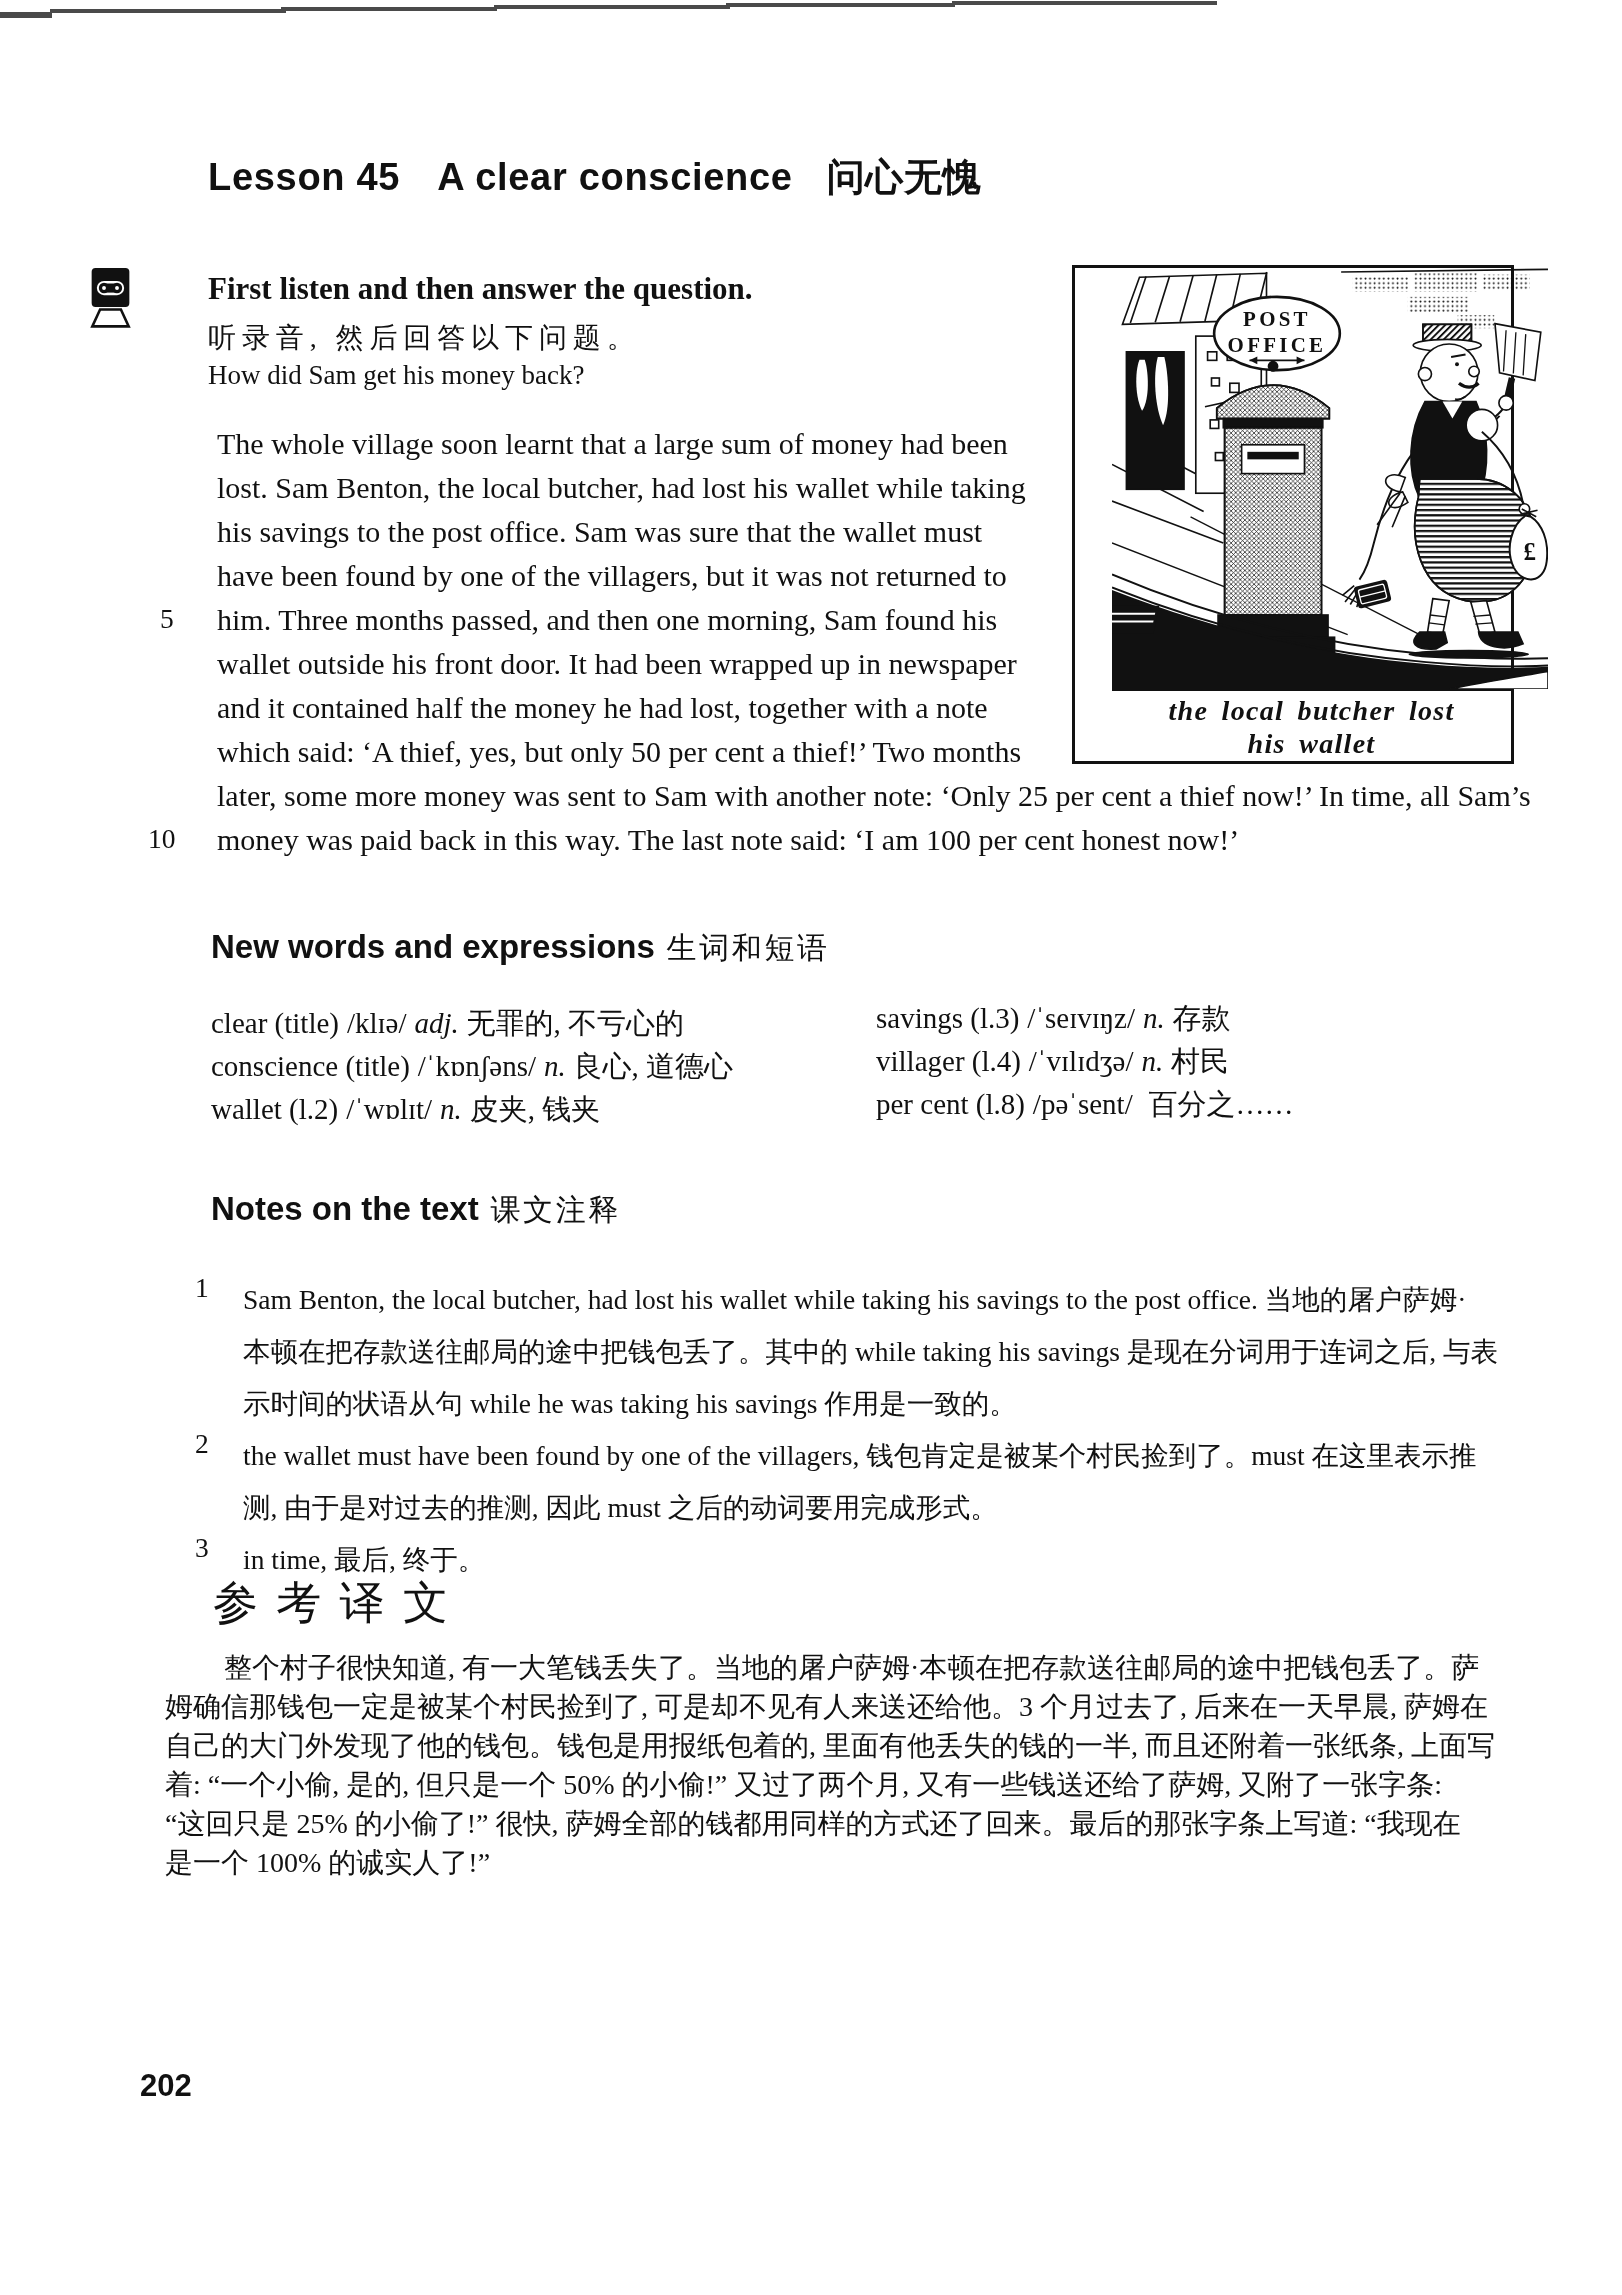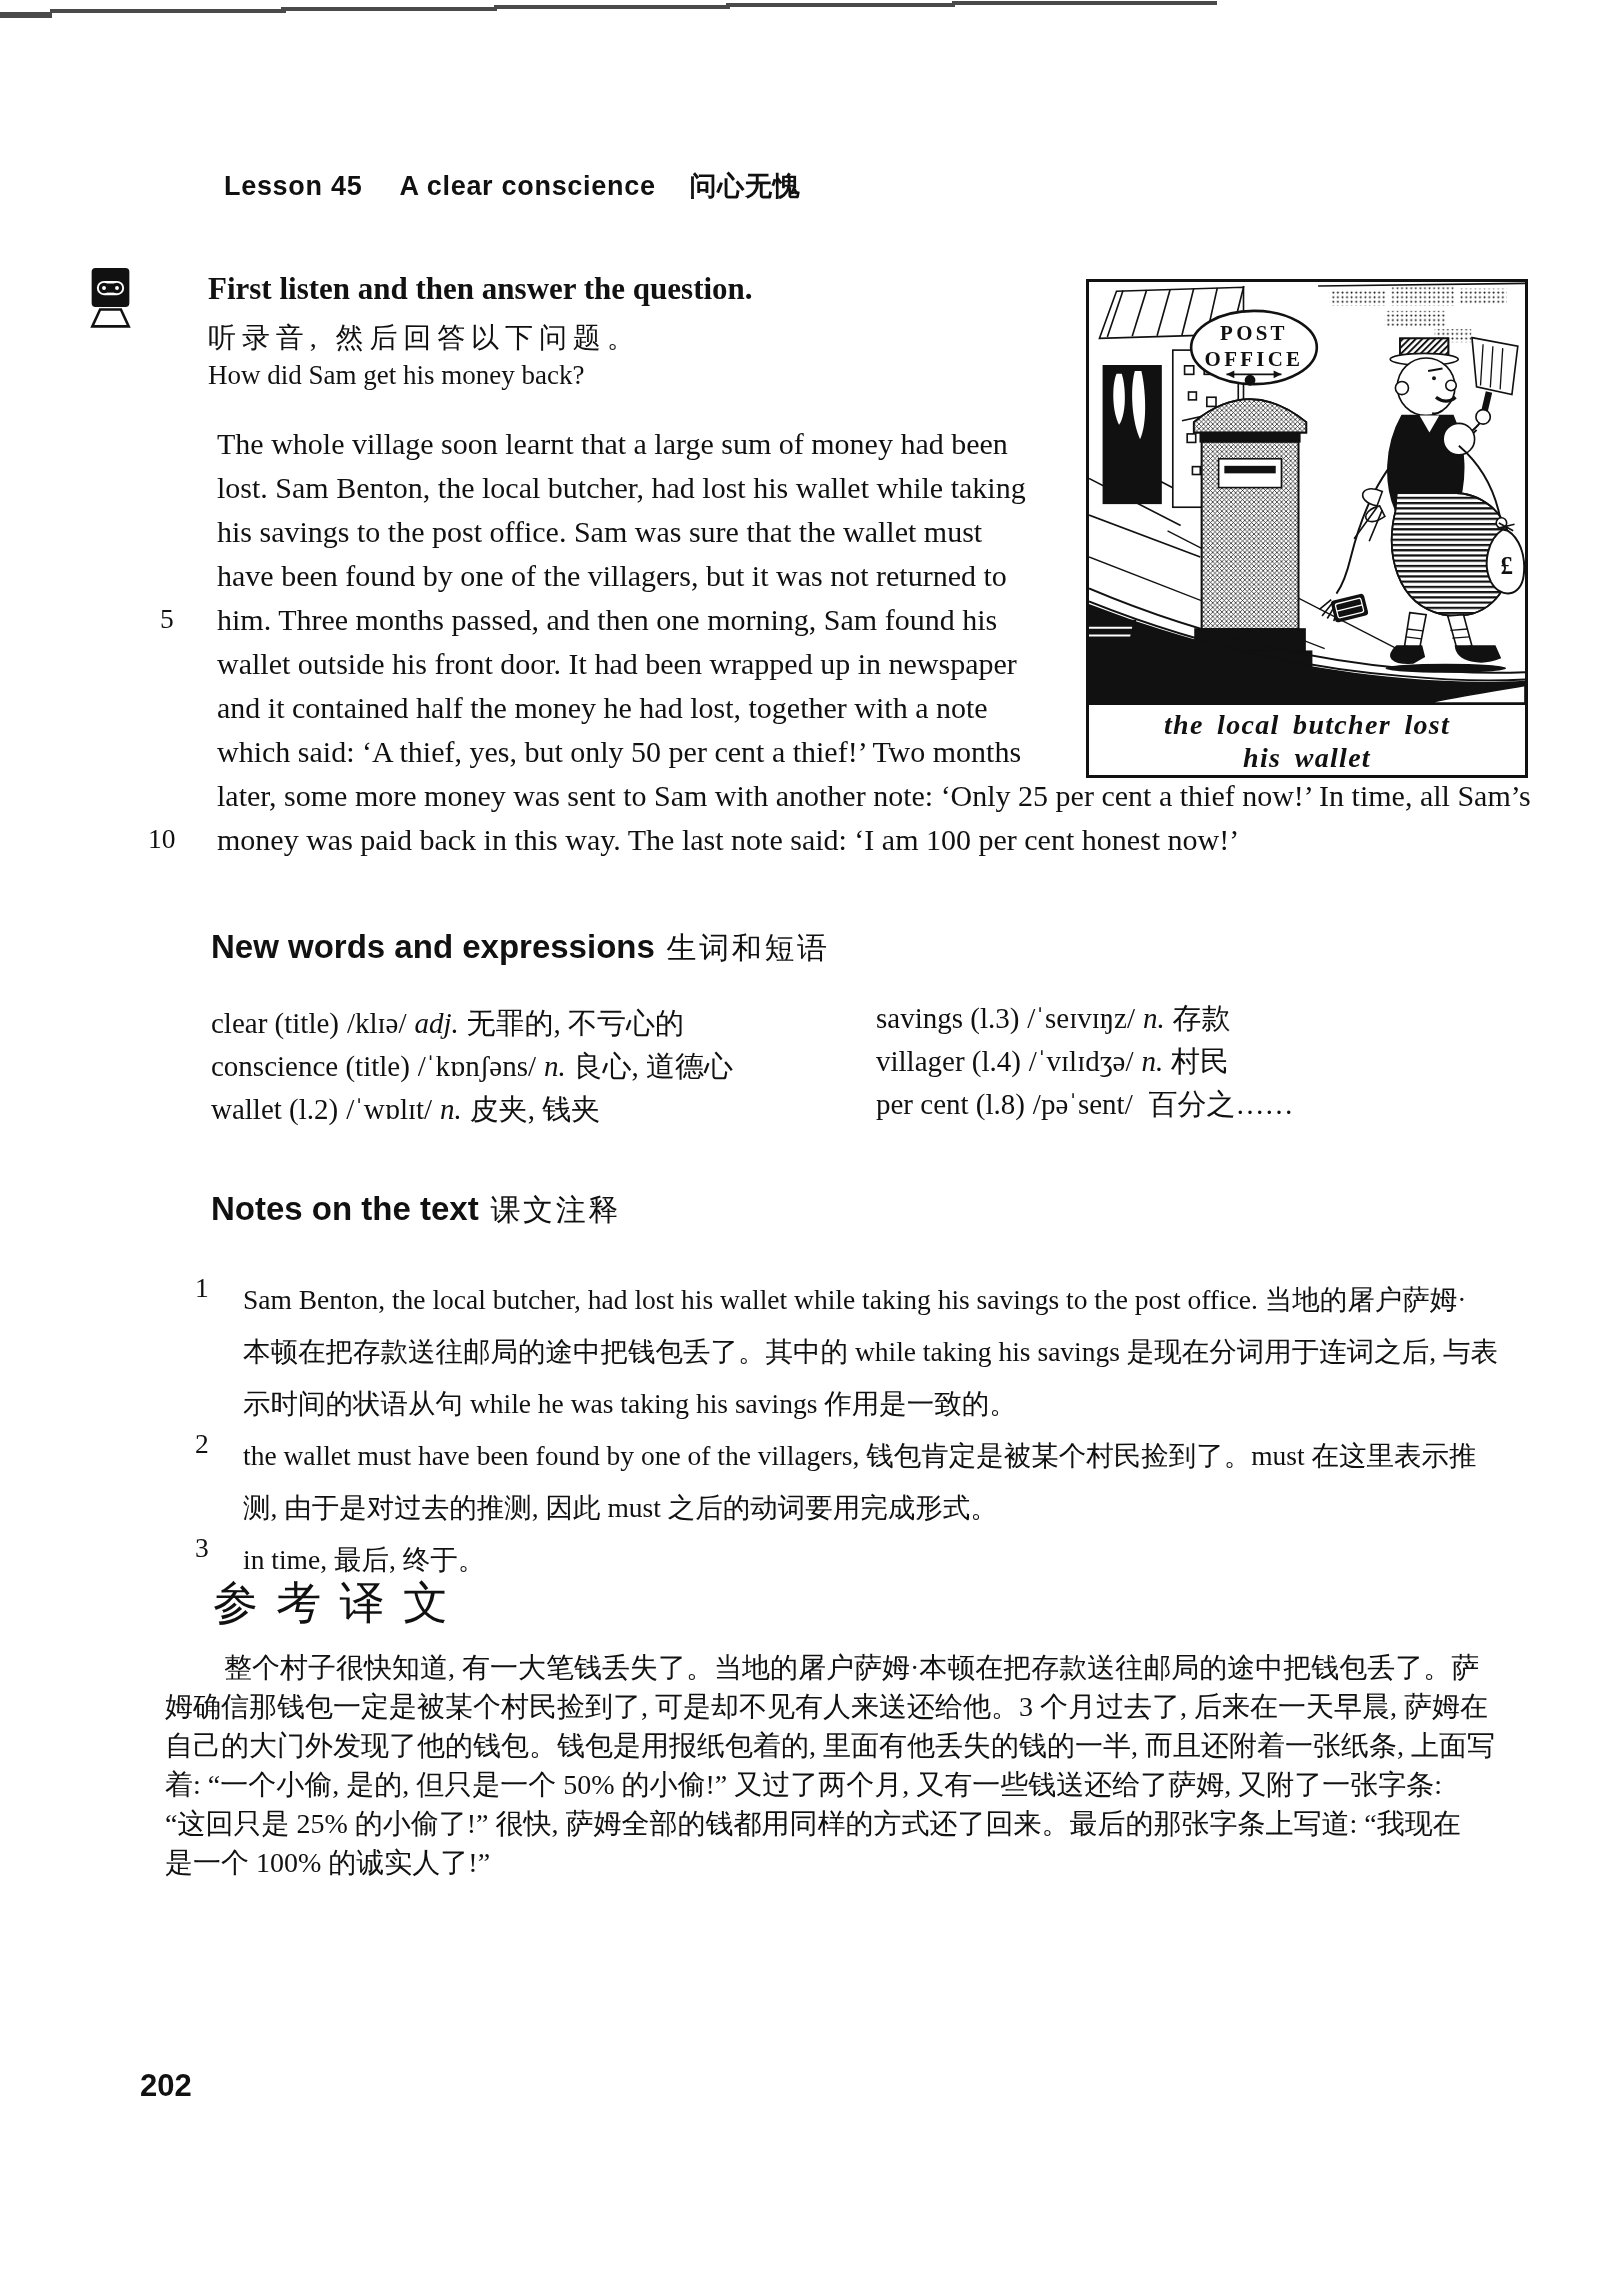--- a/index.html
+++ b/index.html
@@ -3,23 +3,23 @@
 <meta charset="utf-8">
 <style>
   html,body{margin:0;padding:0;background:#e8e8e8;}
   .page{
     position:relative; width:1622px; height:2295px; background:#ffffff;
     font-family:"Liberation Serif","DejaVu Serif",serif; color:#111;
     overflow:hidden;
   }
   .seg{position:absolute;background:#4a4a4a;}
   .title{
-    position:absolute; left:208px; top:152px; margin:16px;
+    position:absolute; left:208px; top:152px; margin:0;
     font-family:"Liberation Sans","DejaVu Sans",sans-serif;
-    font-size:27px; font-weight:bold; letter-spacing:0.7px; white-space:nowrap;
+    font-size:38px; font-weight:bold; letter-spacing:0.7px; white-space:nowrap;
   }
   .title .t-en{margin-left:37px;}
   .title .t-cn{margin-left:34px; font-weight:bold;}
   .cassette{position:absolute; left:90px; top:264px; width:41px; height:65px;}
   .listen-en{position:absolute; left:208px; top:271px; font-weight:bold; font-size:31px; white-space:nowrap;}
   .listen-cn{position:absolute; left:208px; top:319px; font-size:28px; letter-spacing:5.9px; white-space:nowrap;}
   .listen-q{position:absolute; left:208px; top:360px; font-size:27px; white-space:nowrap;}
   .passage{position:absolute; left:217px; top:422px; font-size:30px;}
   .passage .pline{height:44px; line-height:44px; white-space:nowrap;}
   .lineno{position:absolute; font-size:27.5px; line-height:44px; color:#111;}
@@ -107,21 +107,21 @@
     <div class="pline">him. Three months passed, and then one morning, Sam found his</div>
     <div class="pline">wallet outside his front door. It had been wrapped up in newspaper</div>
     <div class="pline">and it contained half the money he had lost, together with a note</div>
     <div class="pline">which said: ‘A thief, yes, but only 50 per cent a thief!’ Two months</div>
     <div class="pline">later, some more money was sent to Sam with another note: ‘Only 25 per cent a thief now!’ In time, all Sam’s</div>
     <div class="pline">money was paid back in this way. The last note said: ‘I am 100 per cent honest now!’</div>
   </div>
   <div class="lineno lineno-5">5</div>
   <div class="lineno lineno-10">10</div>
 
-  <figure class="illustration" style="margin:14px;">
+  <figure class="illustration" style="margin:0;padding-left:37px;">
     <svg class="illo-art" viewBox="0 0 666 643">
       <defs>
         <pattern id="xh" width="7" height="7" patternUnits="userSpaceOnUse">
           <path d="M0 7 L7 0 M0 0 L7 7" stroke="#111" stroke-width="1.1"></path>
         </pattern>
         <pattern id="dots" width="7" height="7" patternUnits="userSpaceOnUse">
           <circle cx="2.2" cy="2.2" r="1.5" fill="#111"></circle>
         </pattern>
         <pattern id="hstripe" width="8" height="8" patternUnits="userSpaceOnUse">
           <rect x="0" y="0" width="8" height="3.4" fill="#111"></rect>

